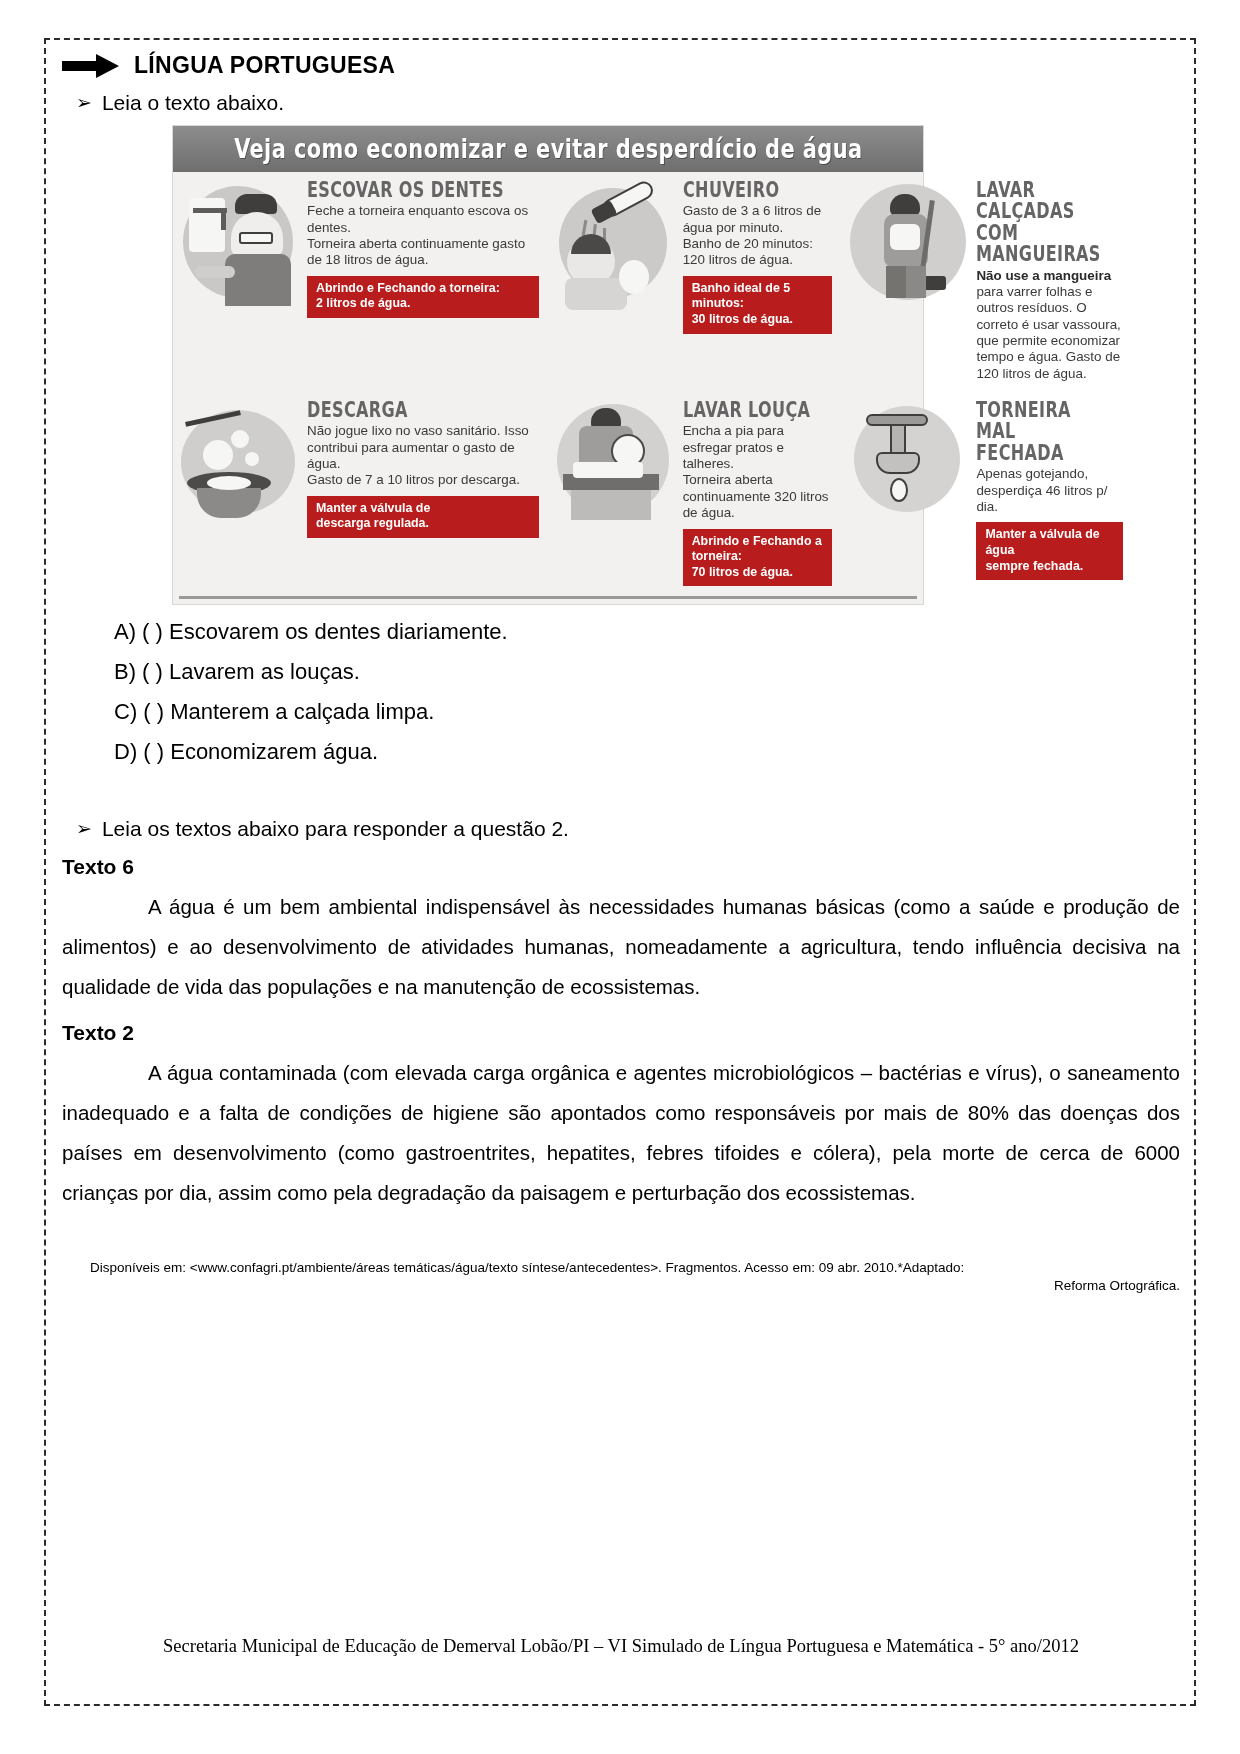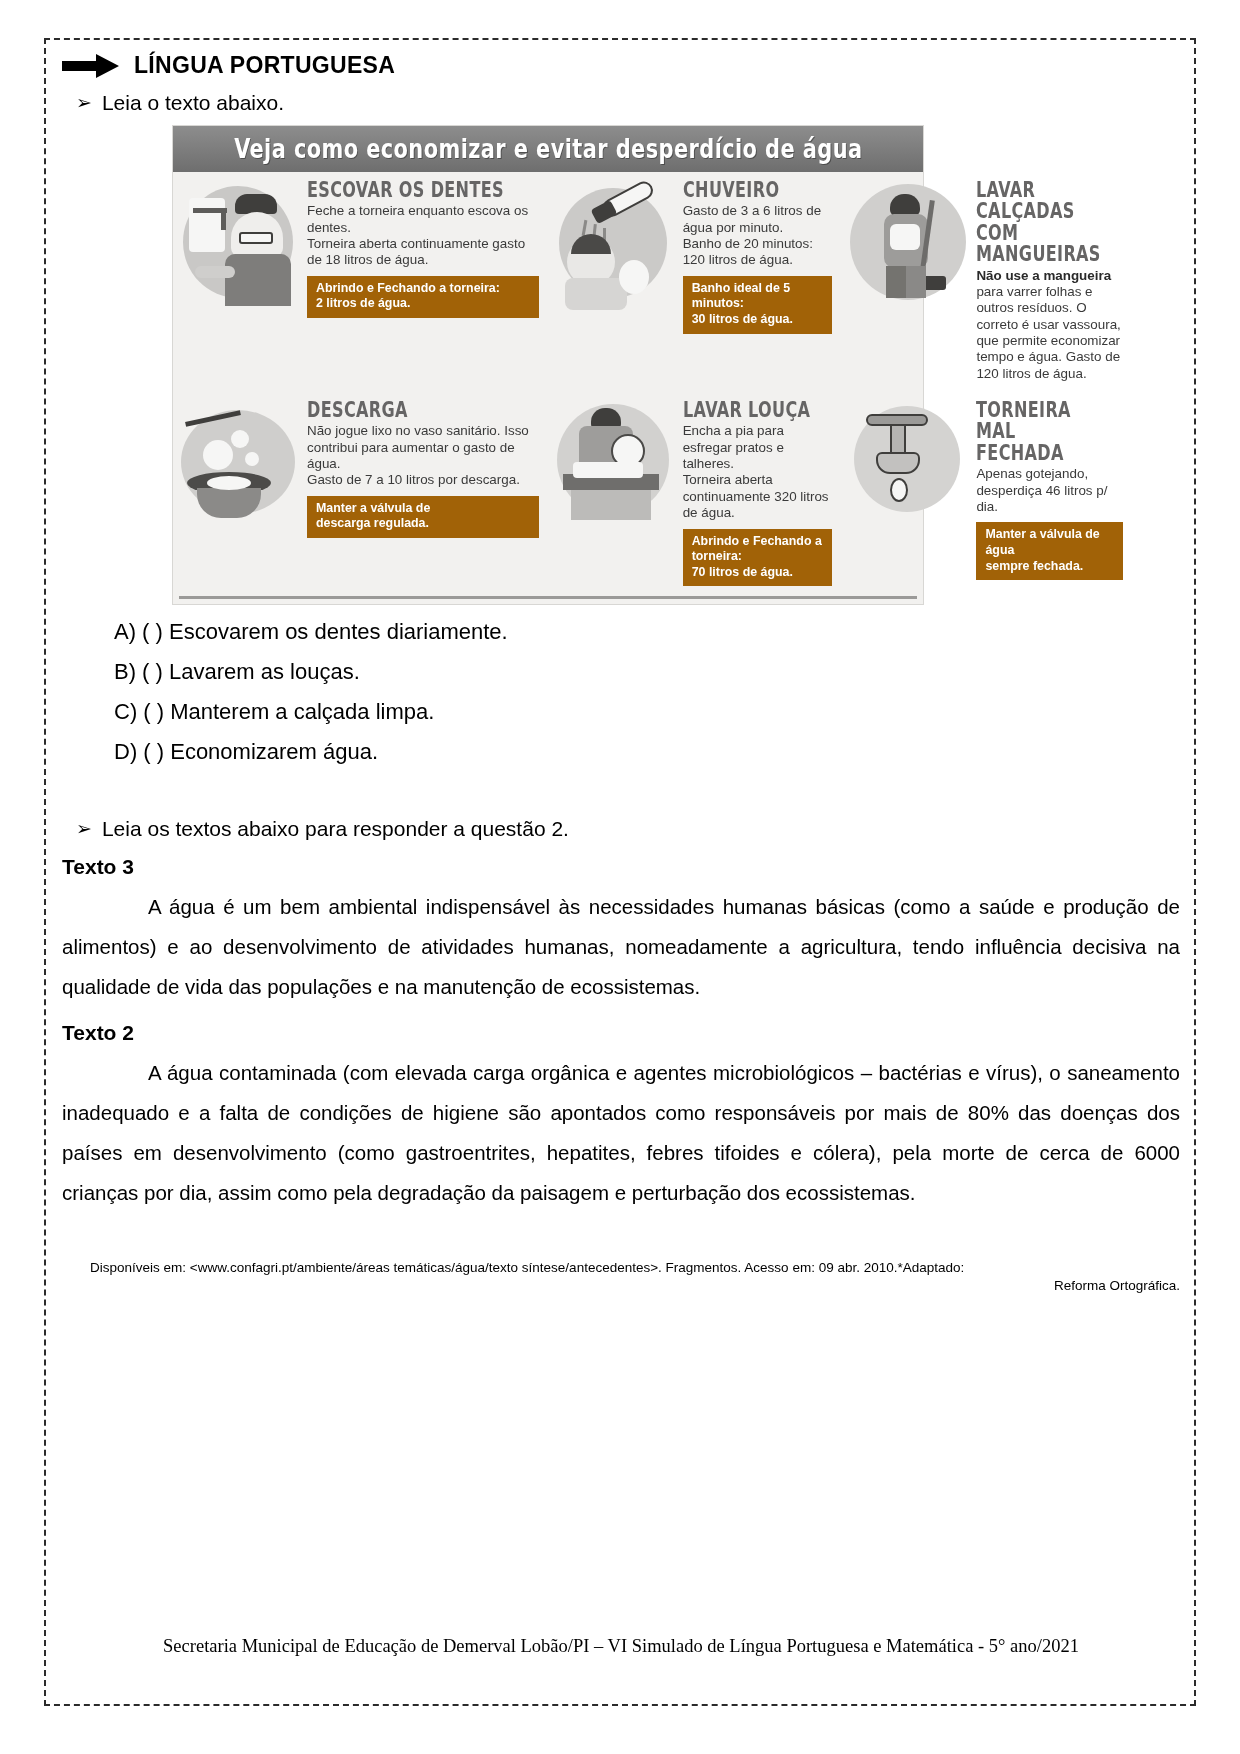--- a/index.html
+++ b/index.html
@@ -125,21 +125,21 @@
   }
   .panel-text {
     font-size: 13.4px;
     line-height: 1.22;
     color: #3a3a3a;
     font-family: "Liberation Sans", sans-serif;
   }
   .panel-text b { color: #2a2a2a; }
   .callout {
     margin-top: 7px;
-    background: #a16207;
+    background: #b91c1c;
     color: #ffffff;
     font-size: 12.4px;
     font-weight: bold;
     line-height: 1.26;
     padding: 5px 9px 6px 9px;
   }
 
   
   .art-blob {
     position: absolute;
@@ -388,26 +388,26 @@
   <div class="option">C) (   ) Manterem a calçada limpa.</div>
   <div class="option">D) (   ) Economizarem água.</div>
 
   <div class="spacer-lg"></div>
 
   <div class="instruction">
     <span class="arrowhead-bullet">➢</span>
     <span>Leia os textos abaixo para responder a questão 2.</span>
   </div>
 
-  <div class="texto-label">Texto 3</div>
+  <div class="texto-label">Texto 6</div>
   <p class="para">A água é um bem ambiental indispensável às necessidades humanas básicas (como a saúde e produção de alimentos) e ao desenvolvimento de atividades humanas, nomeadamente a agricultura, tendo influência decisiva na qualidade de vida das populações e na manutenção de ecossistemas.</p>
 
   <div class="texto-label">Texto 2</div>
   <p class="para">A água contaminada (com elevada carga orgânica e agentes microbiológicos – bactérias e vírus), o saneamento inadequado e a falta de condições de higiene são apontados como responsáveis por mais de 80% das doenças dos países em desenvolvimento (como gastroentrites, hepatites, febres tifoides e cólera), pela morte de cerca de 6000 crianças por dia, assim como pela degradação da paisagem e perturbação dos ecossistemas.</p>
 
   <div class="source">
     <span class="src-line1">Disponíveis em: &lt;www.confagri.pt/ambiente/áreas temáticas/água/texto síntese/antecedentes&gt;. Fragmentos. Acesso em: 09 abr. 2010.*Adaptado:</span>
     <span class="src-line2">Reforma Ortográfica.</span>
   </div>
 
 </div>
 
-<div class="footer">Secretaria Municipal de Educação de Demerval Lobão/PI – VI Simulado de Língua Portuguesa e Matemática - 5° ano/2021</div>
+<div class="footer">Secretaria Municipal de Educação de Demerval Lobão/PI – VI Simulado de Língua Portuguesa e Matemática - 5° ano/2012</div>
 
 </body></html>

